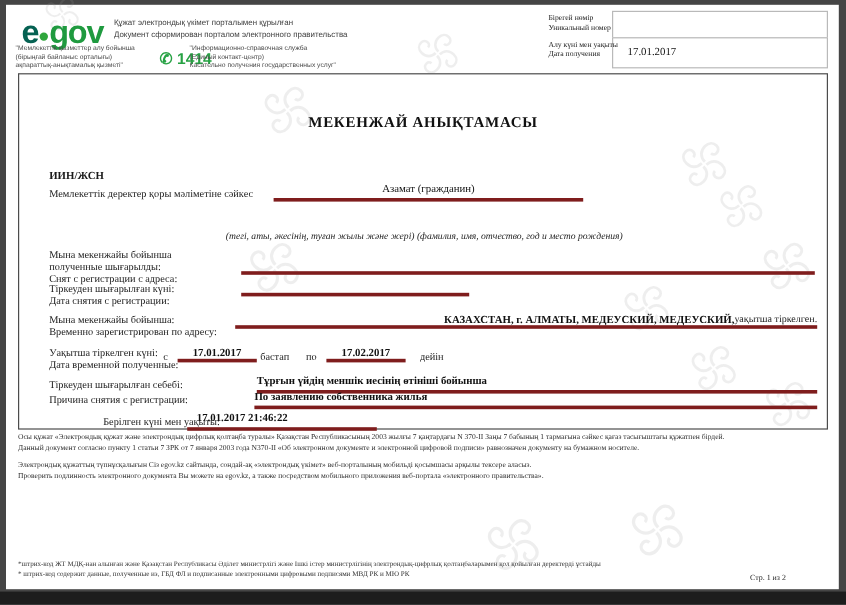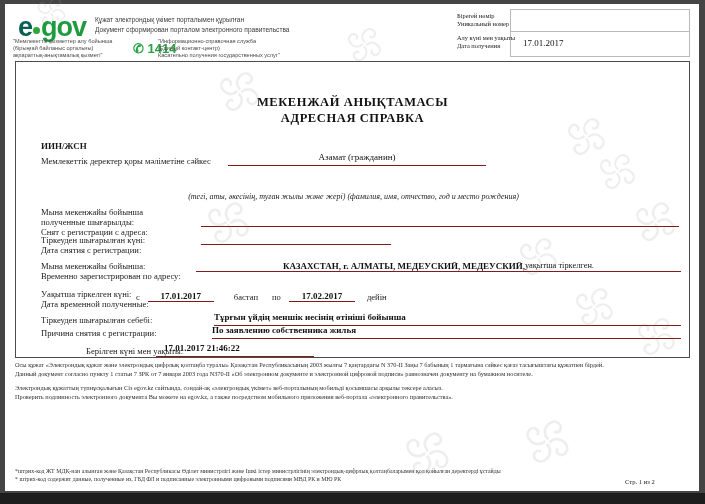--- a/index.html
+++ b/index.html
@@ -7,21 +7,21 @@
        font-family:"Liberation Serif",serif;}
   .frame-bottom{position:absolute;left:0;bottom:0;width:705px;height:11px;background:#1d1d1d;}
   .page{position:absolute;left:5px;top:4px;width:694px;height:487px;background:#ffffff;}
   .abs{position:absolute;}
   .sans{font-family:"Liberation Sans",sans-serif;}
   .serif{font-family:"Liberation Serif",serif;}
   .tiny{font-size:5.6px;line-height:7.2px;color:#4a4a4a;}
   .lbl{font-size:8.6px;line-height:10px;color:#1a1a1a;white-space:nowrap;}
   .b{font-weight:bold;}
   .i{font-style:italic;}
-  .ul{border-bottom:1px solid #7f1d1d;}
+  .ul{border-bottom:3px solid #7f1d1d;}
   .center{text-align:center;}
   
   .logo{position:absolute;left:13px;top:8px;white-space:nowrap;}
   .logo-e{font-family:"Liberation Sans",sans-serif;font-weight:800;font-size:27px;color:#056152;letter-spacing:-1px;}
   .logo-dot{display:inline-block;width:7px;height:7px;border-radius:50%;background:#2fa63c;margin:0 1px 2px 1px;}
   .logo-gov{font-family:"Liberation Sans",sans-serif;font-weight:800;font-size:27px;color:#1f9a3f;letter-spacing:-1px;}
   .phone{color:#27a244;font-family:"Liberation Sans",sans-serif;font-weight:bold;font-size:13px;white-space:nowrap;}
   .hdr-box{border:1px solid #b9b9b9;position:absolute;background:#fff;}
   
   .dbox{position:absolute;left:10px;top:57px;width:673px;height:295px;border:1px solid #4c4c4c;}
@@ -124,51 +124,50 @@
     <div>Уникальный номер</div>
   </div>
   <div class="abs serif" style="left:452px;top:30px;font-size:6.4px;line-height:8.4px;color:#222;">
     <div>Алу күні мен уақыты</div>
     <div>Дата получения</div>
   </div>
 
   <div class="dbox">
 
     <div class="abs title" style="top:33px;">МЕКЕНЖАЙ АНЫҚТАМАСЫ</div>
-    <div class="abs title" style="top:49px;">АДРЕСНАЯ СПРАВКА</div>
 
     <div class="abs lbl b" style="left:25px;top:79px;font-size:9px;">ИИН/ЖСН</div>
 
     <div class="abs lbl" style="left:25px;top:94px;">Мемлекеттік деректер қоры мәліметіне сәйкес</div>
     <div class="abs ul val center" style="left:212px;top:90px;width:258px;height:13px;">Азамат (гражданин)</div>
 
     <div class="abs center i" style="left:15px;top:130px;right:13px;font-size:8px;color:#222;">(тегі, аты, әкесінің, туған жылы және жері) (фамилия, имя, отчество, год и место рождения)</div>
 
     <div class="abs lbl" style="left:25px;top:145px;">Мына мекенжайы бойынша</div>
     <div class="abs lbl" style="left:25px;top:155px;">полученные шығарылды:</div>
     <div class="abs lbl" style="left:25px;top:165px;">Снят с регистрации с адреса:</div>
     <div class="abs ul val" style="left:185px;top:152px;right:10px;height:12px;"></div>
 
     <div class="abs lbl" style="left:25px;top:173px;">Тіркеуден шығарылған күні:</div>
     <div class="abs lbl" style="left:25px;top:183px;">Дата снятия с регистрации:</div>
     <div class="abs ul val" style="left:185px;top:170px;width:190px;height:12px;"></div>
 
     <div class="abs lbl" style="left:25px;top:199px;">Мына мекенжайы бойынша:</div>
     <div class="abs lbl" style="left:25px;top:209px;">Временно зарегистрирован по адресу:</div>
-    <div class="abs ul" style="left:180px;top:196px;right:8px;height:13px;display:flex;justify-content:center;align-items:flex-end;">
+    <div class="abs ul" style="left:180px;top:196px;right:8px;height:13px;display:flex;justify-content:flex-end;align-items:flex-end;">
       <span class="val b">КАЗАХСТАН,  г. АЛМАТЫ, МЕДЕУСКИЙ, МЕДЕУСКИЙ,</span>
       <span class="lbl" style="font-size:8.4px;">уақытша тіркелген.</span>
     </div>
 
     <div class="abs lbl" style="left:25px;top:227px;">Уақытша тіркелген күні:</div>
     <div class="abs lbl" style="left:25px;top:237px;">Дата временной полученные:</div>
     <div class="abs" style="left:120px;top:227px;height:13px;display:flex;align-items:flex-end;">
       <span class="lbl">с</span>
       <span class="val b ul center" style="width:66px;margin-left:8px;">17.01.2017</span>
-      <span class="lbl" style="margin-left:20px;">бастап</span>
+      <span class="lbl" style="margin-left:3px;">бастап</span>
       <span class="lbl" style="margin-left:14px;">по</span>
       <span class="val b ul center" style="width:66px;margin-left:8px;">17.02.2017</span>
       <span class="lbl" style="margin-left:12px;">дейін</span>
     </div>
 
     <div class="abs lbl" style="left:25px;top:253px;">Тіркеуден шығарылған себебі:</div>
     <div class="abs ul val b" style="left:198px;top:250px;right:8px;height:13px;">Тұрғын үйдің меншік иесінің өтініші бойынша</div>
 
     <div class="abs lbl" style="left:25px;top:266px;">Причина снятия с регистрации:</div>
     <div class="abs ul val b" style="left:196px;top:263px;right:8px;height:13px;">По заявлению собственника жилья</div>

